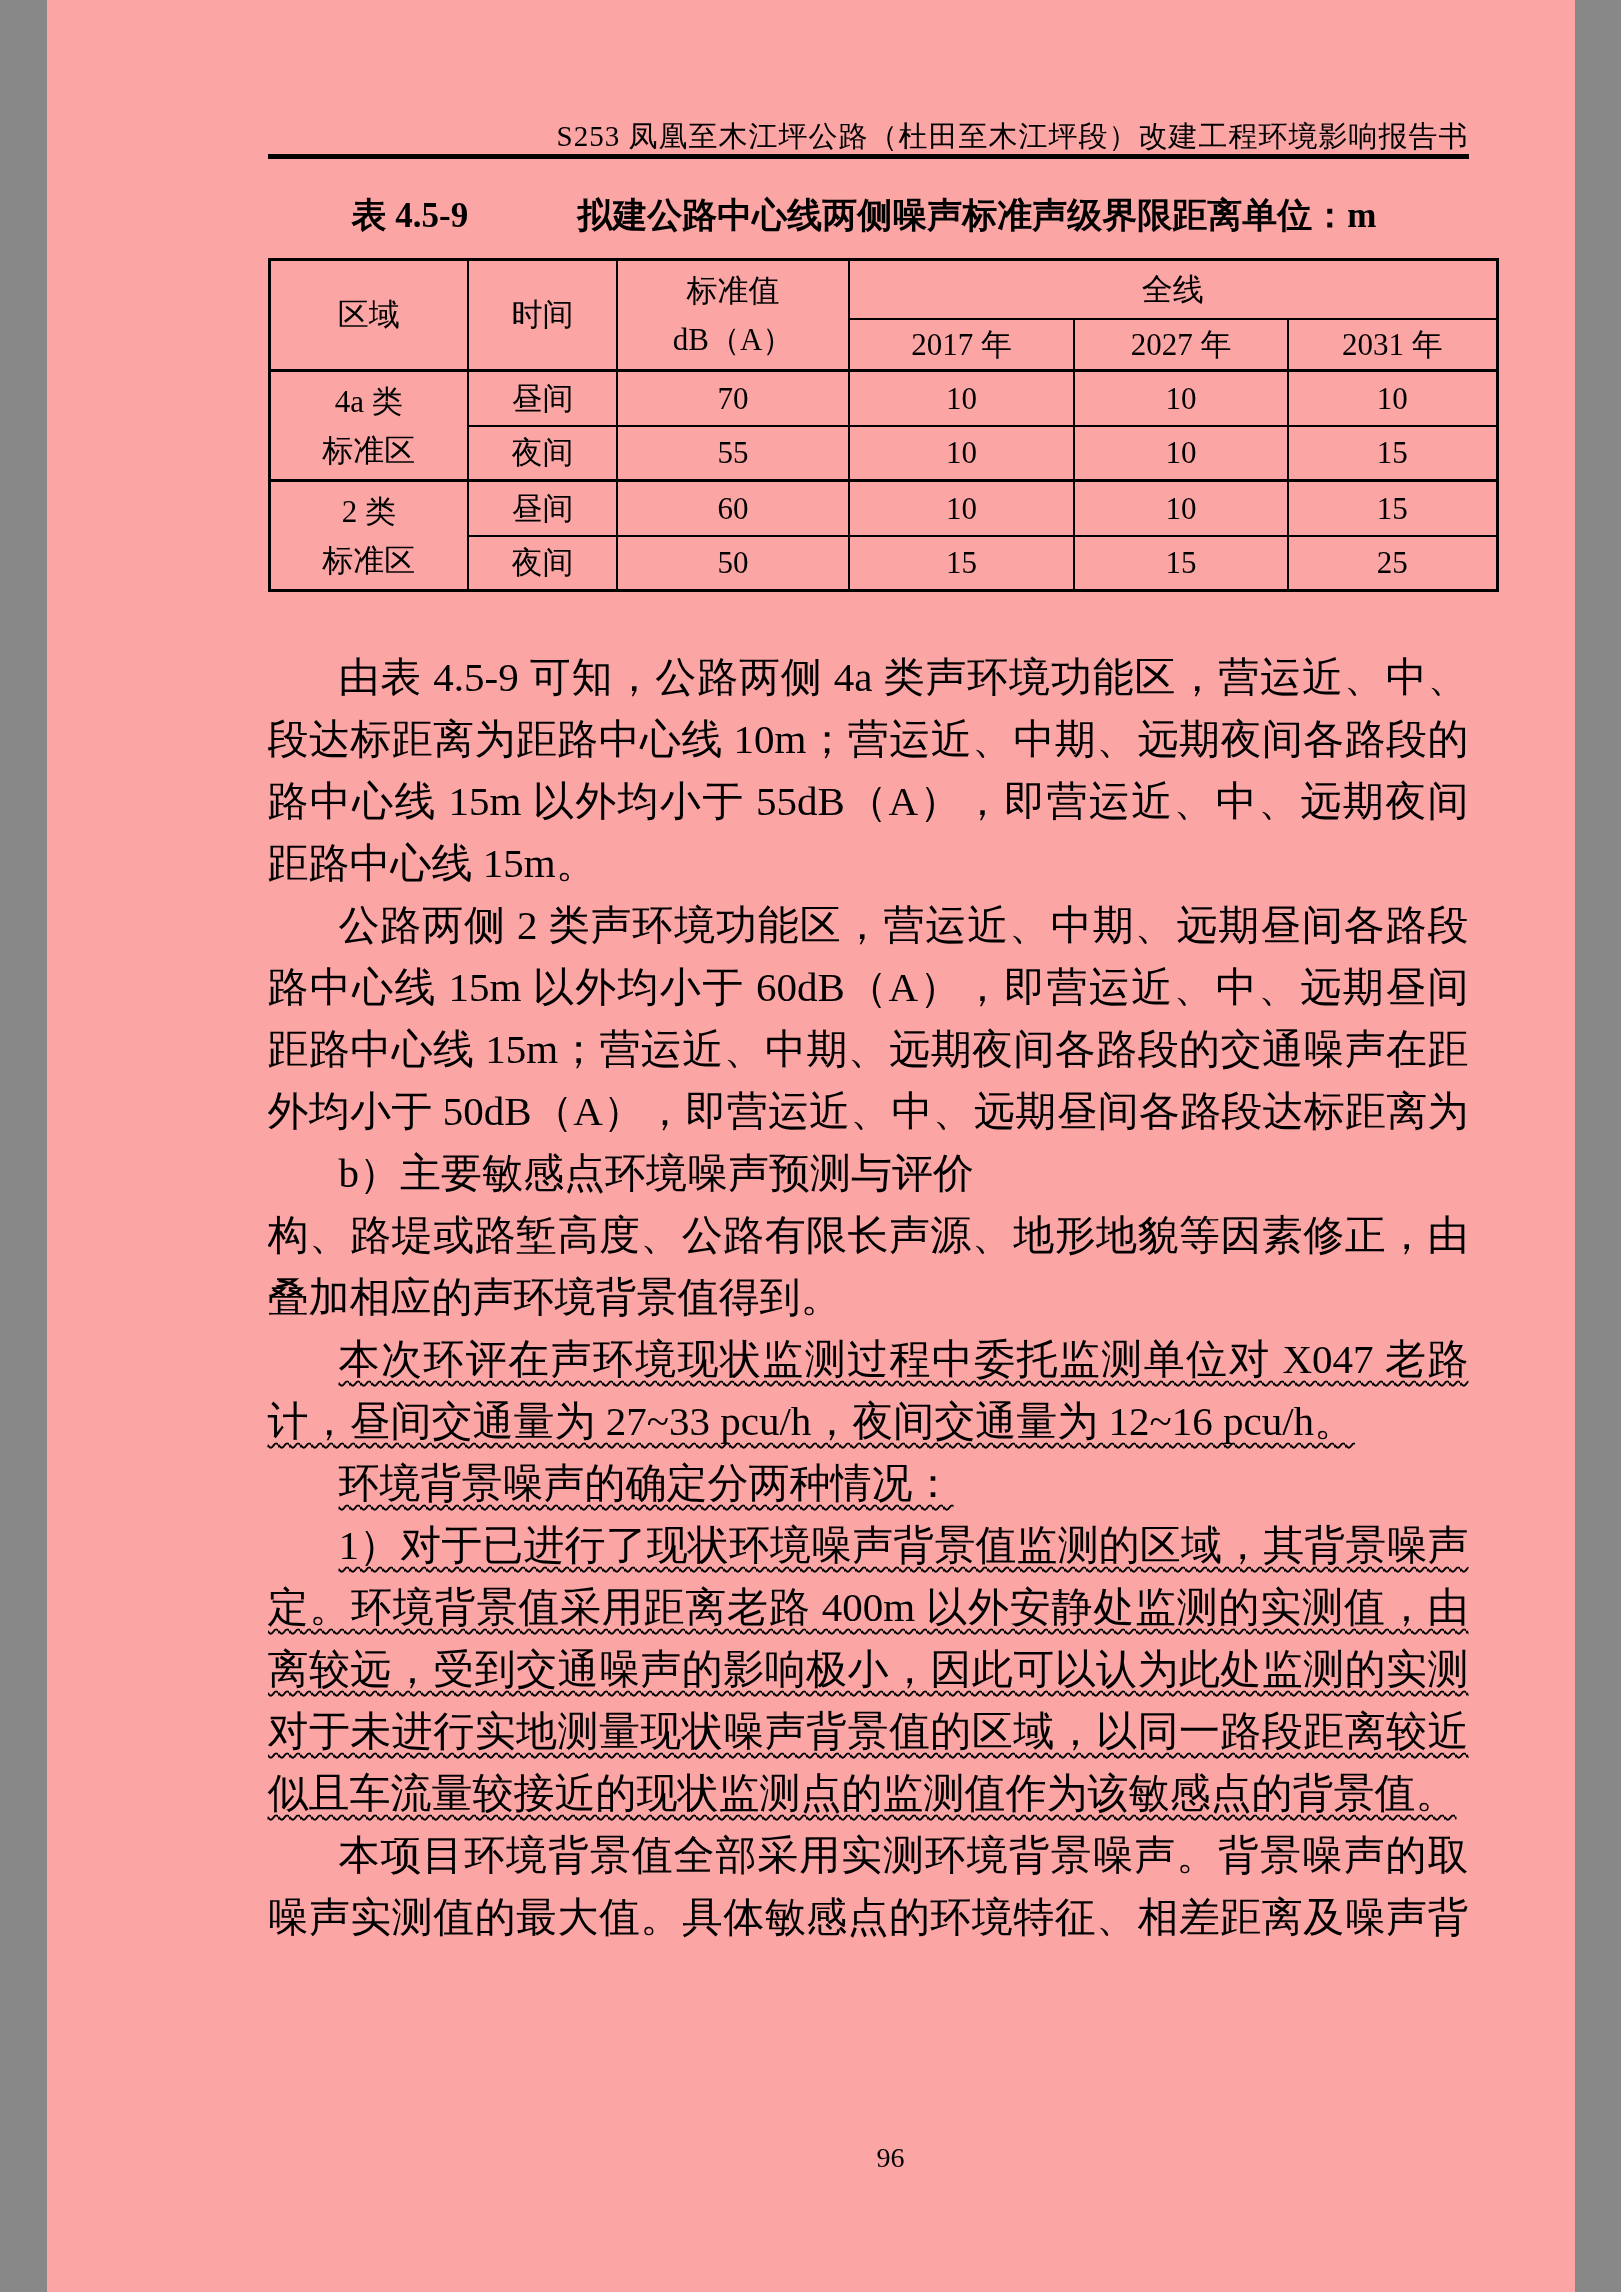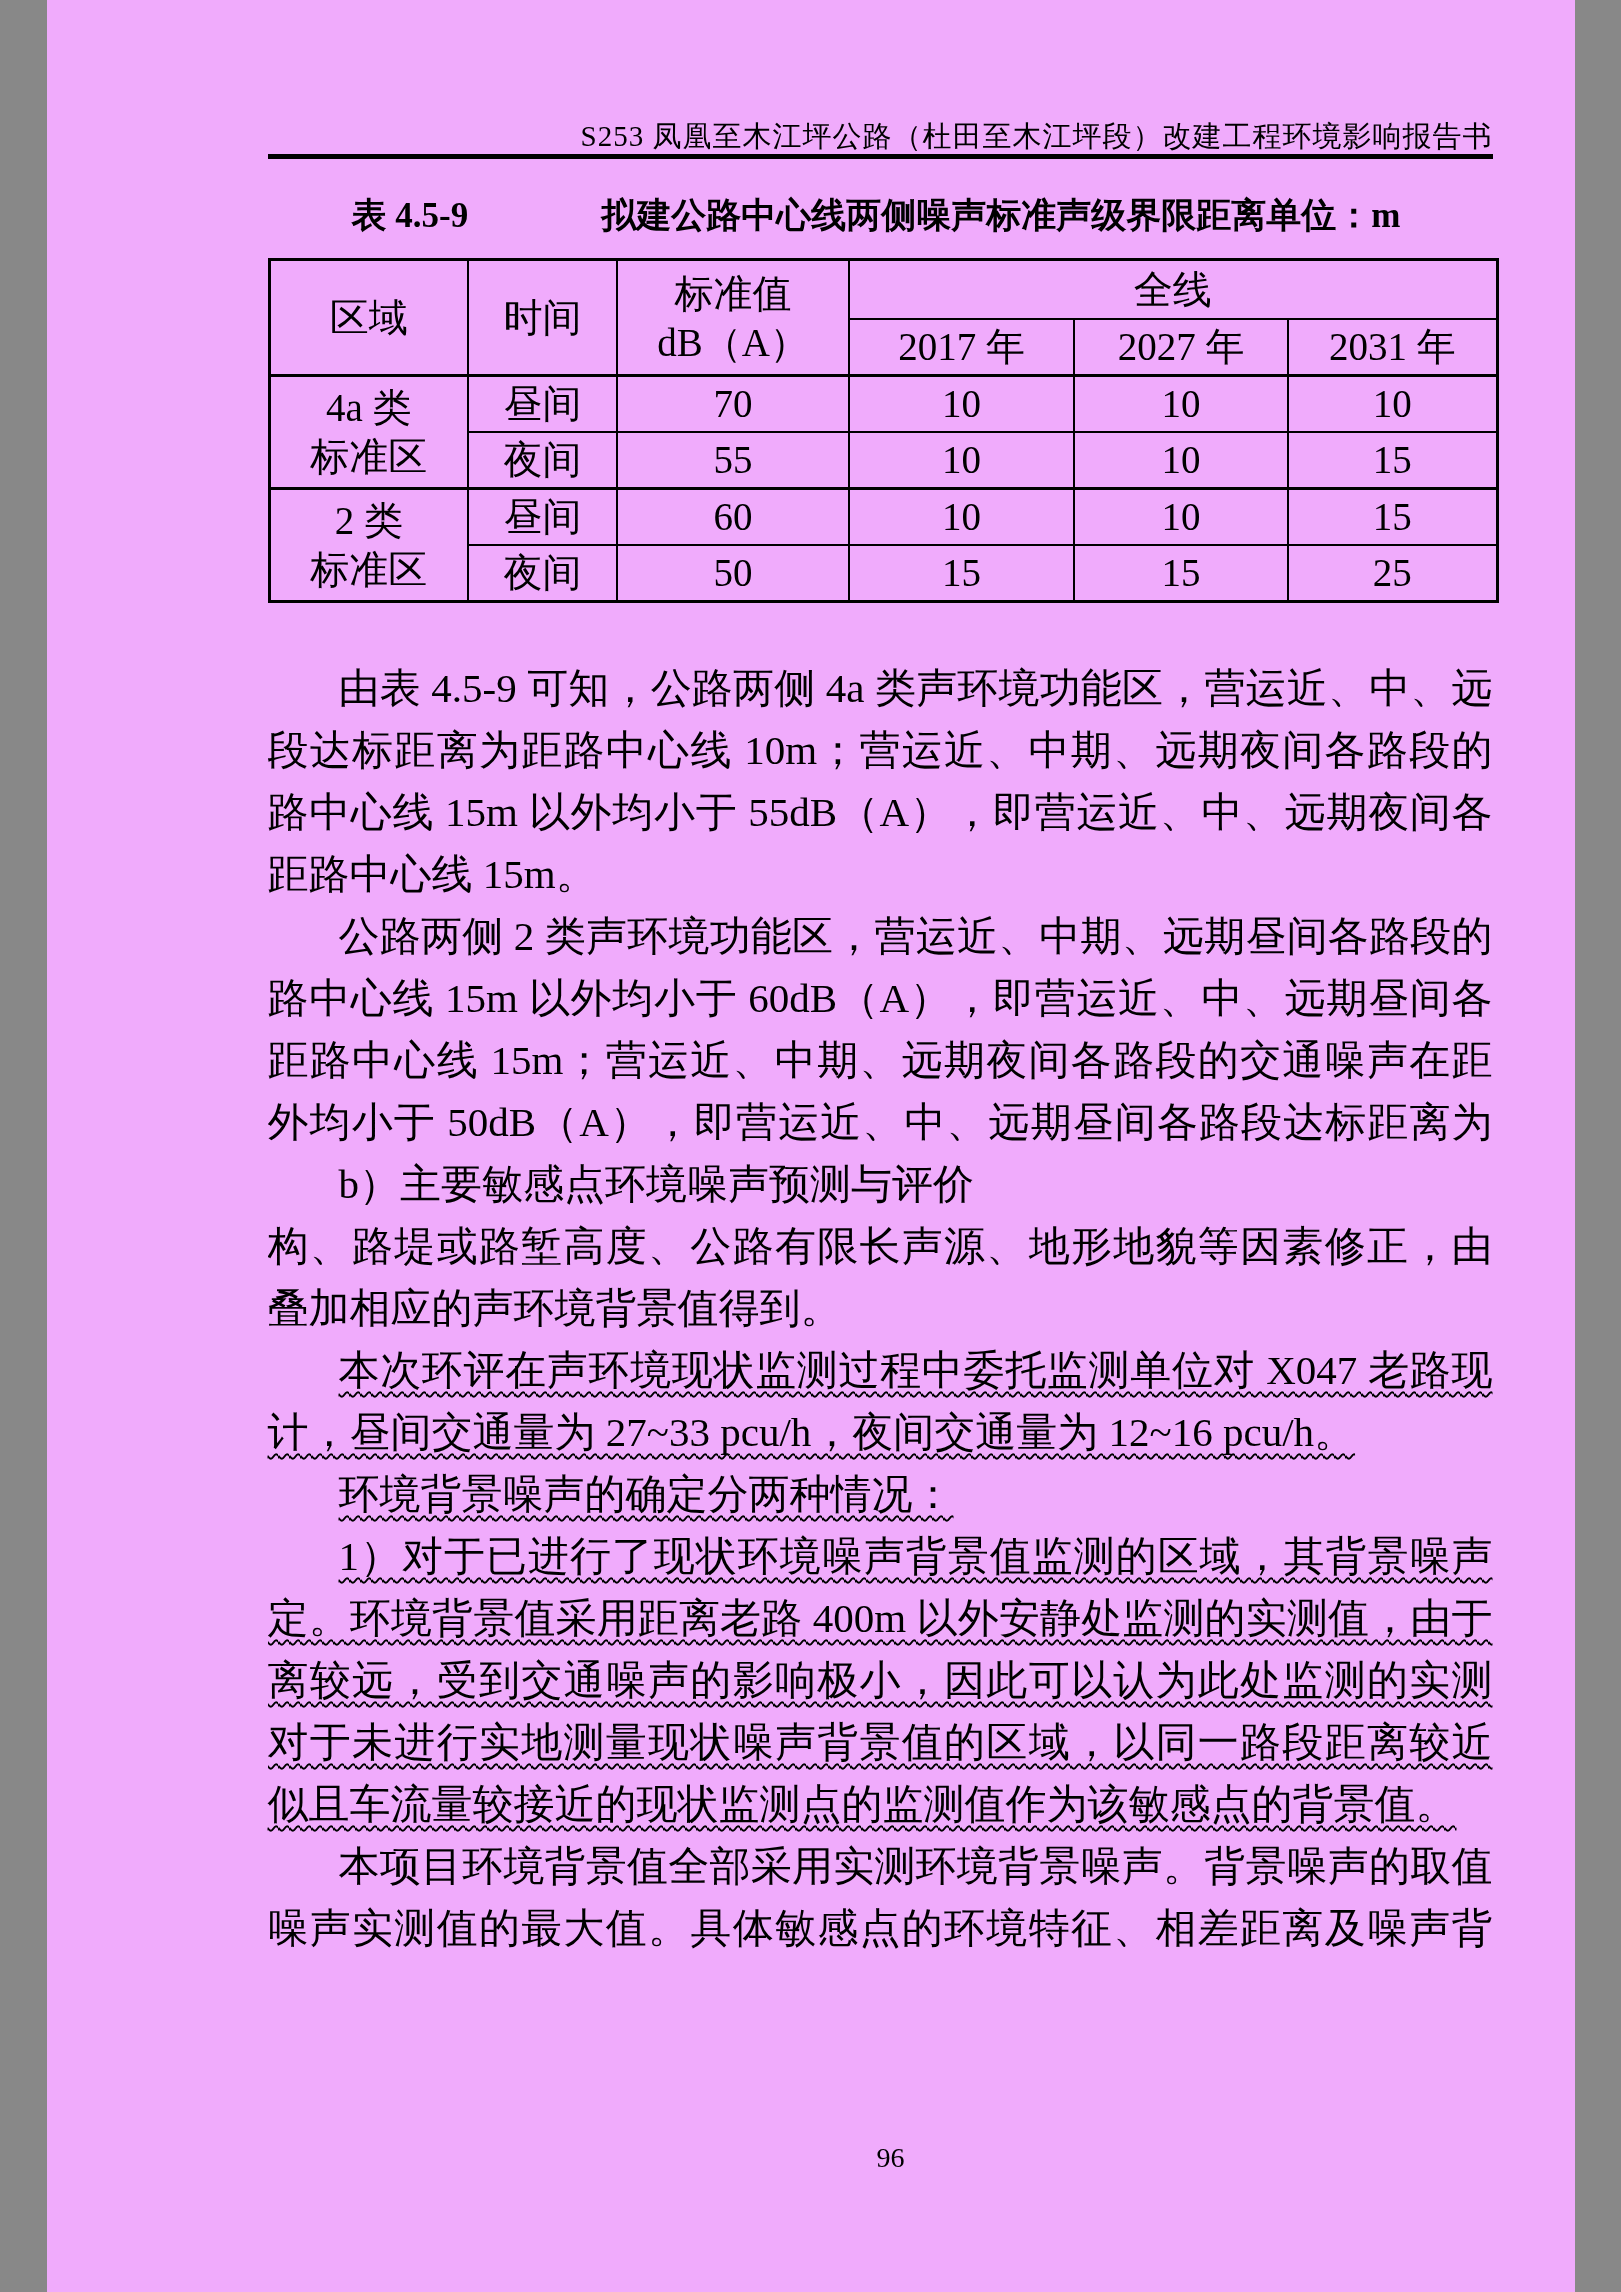--- a/index.html
+++ b/index.html
@@ -1,22 +1,22 @@
 <!DOCTYPE html>
 <html><head>
 <meta charset="utf-8">
 <style>
   html,body { margin:0; padding:0; background:#888; }
   .page {
     position: relative;
     width: 1528px; height: 2293px;
     margin: 0 auto;
-    background: #f0abfc;
+    background: #fca5a5;
     box-sizing: border-box;
-    padding: 120px 82px 0 221px;
+    padding: 120px 106px 0 221px;
     font-family: "Liberation Serif", "DejaVu Serif", serif;
     color: #000;
   }
   
   .pg-header-text {
     text-align: right;
     font-size: 29px;
     line-height: 32px;
     letter-spacing: 1px;
   }
@@ -36,21 +36,21 @@
     padding-left: 84px;
     padding-right: 92px;
   }
   .tbl-caption .tc-main { flex: 1; text-align: right; }
   
   table.report-table {
     margin-top: 21.6px;
     border-collapse: collapse;
     table-layout: fixed;
     width: 1228px;
-    font-size: 39px;
+    font-size: 31px;
   }
   .report-table th, .report-table td {
     border: 2px solid #000;
     text-align: center;
     vertical-align: middle;
     font-weight: normal;
     padding: 0;
   }
   .report-table { border: 3.9px solid #000; }
   .report-table .hsep { border-bottom: 3.9px solid #000; }

